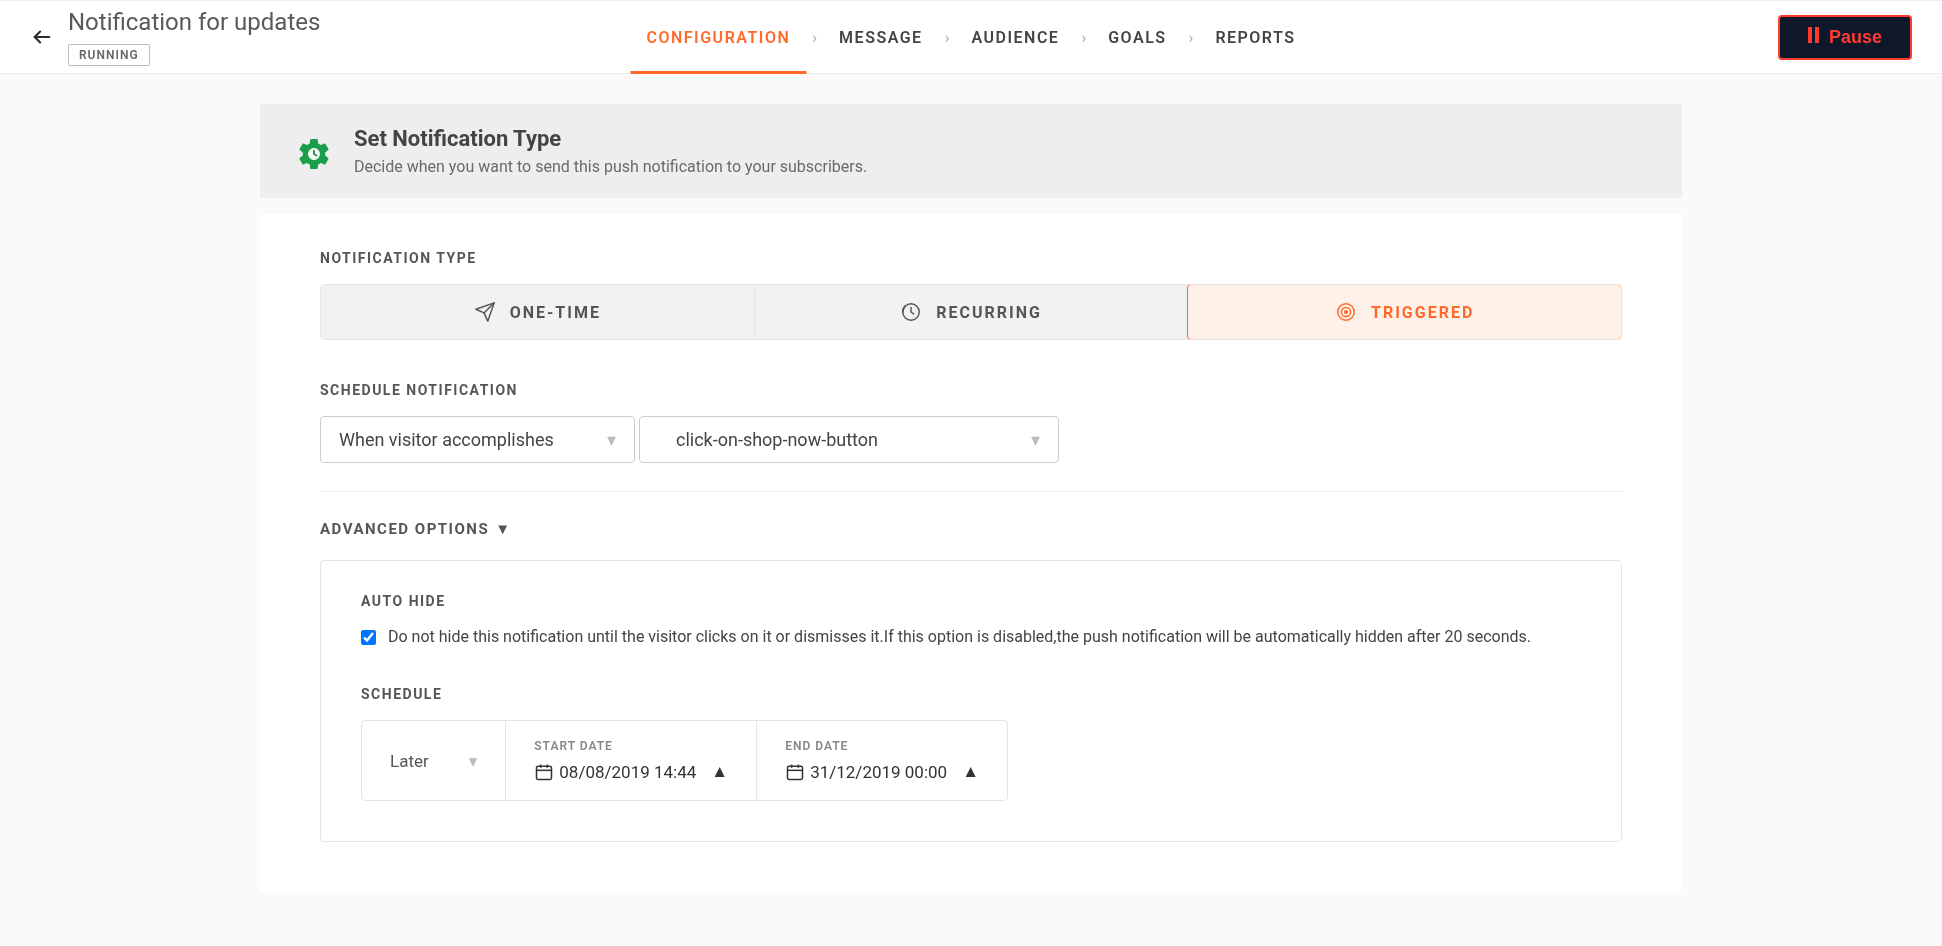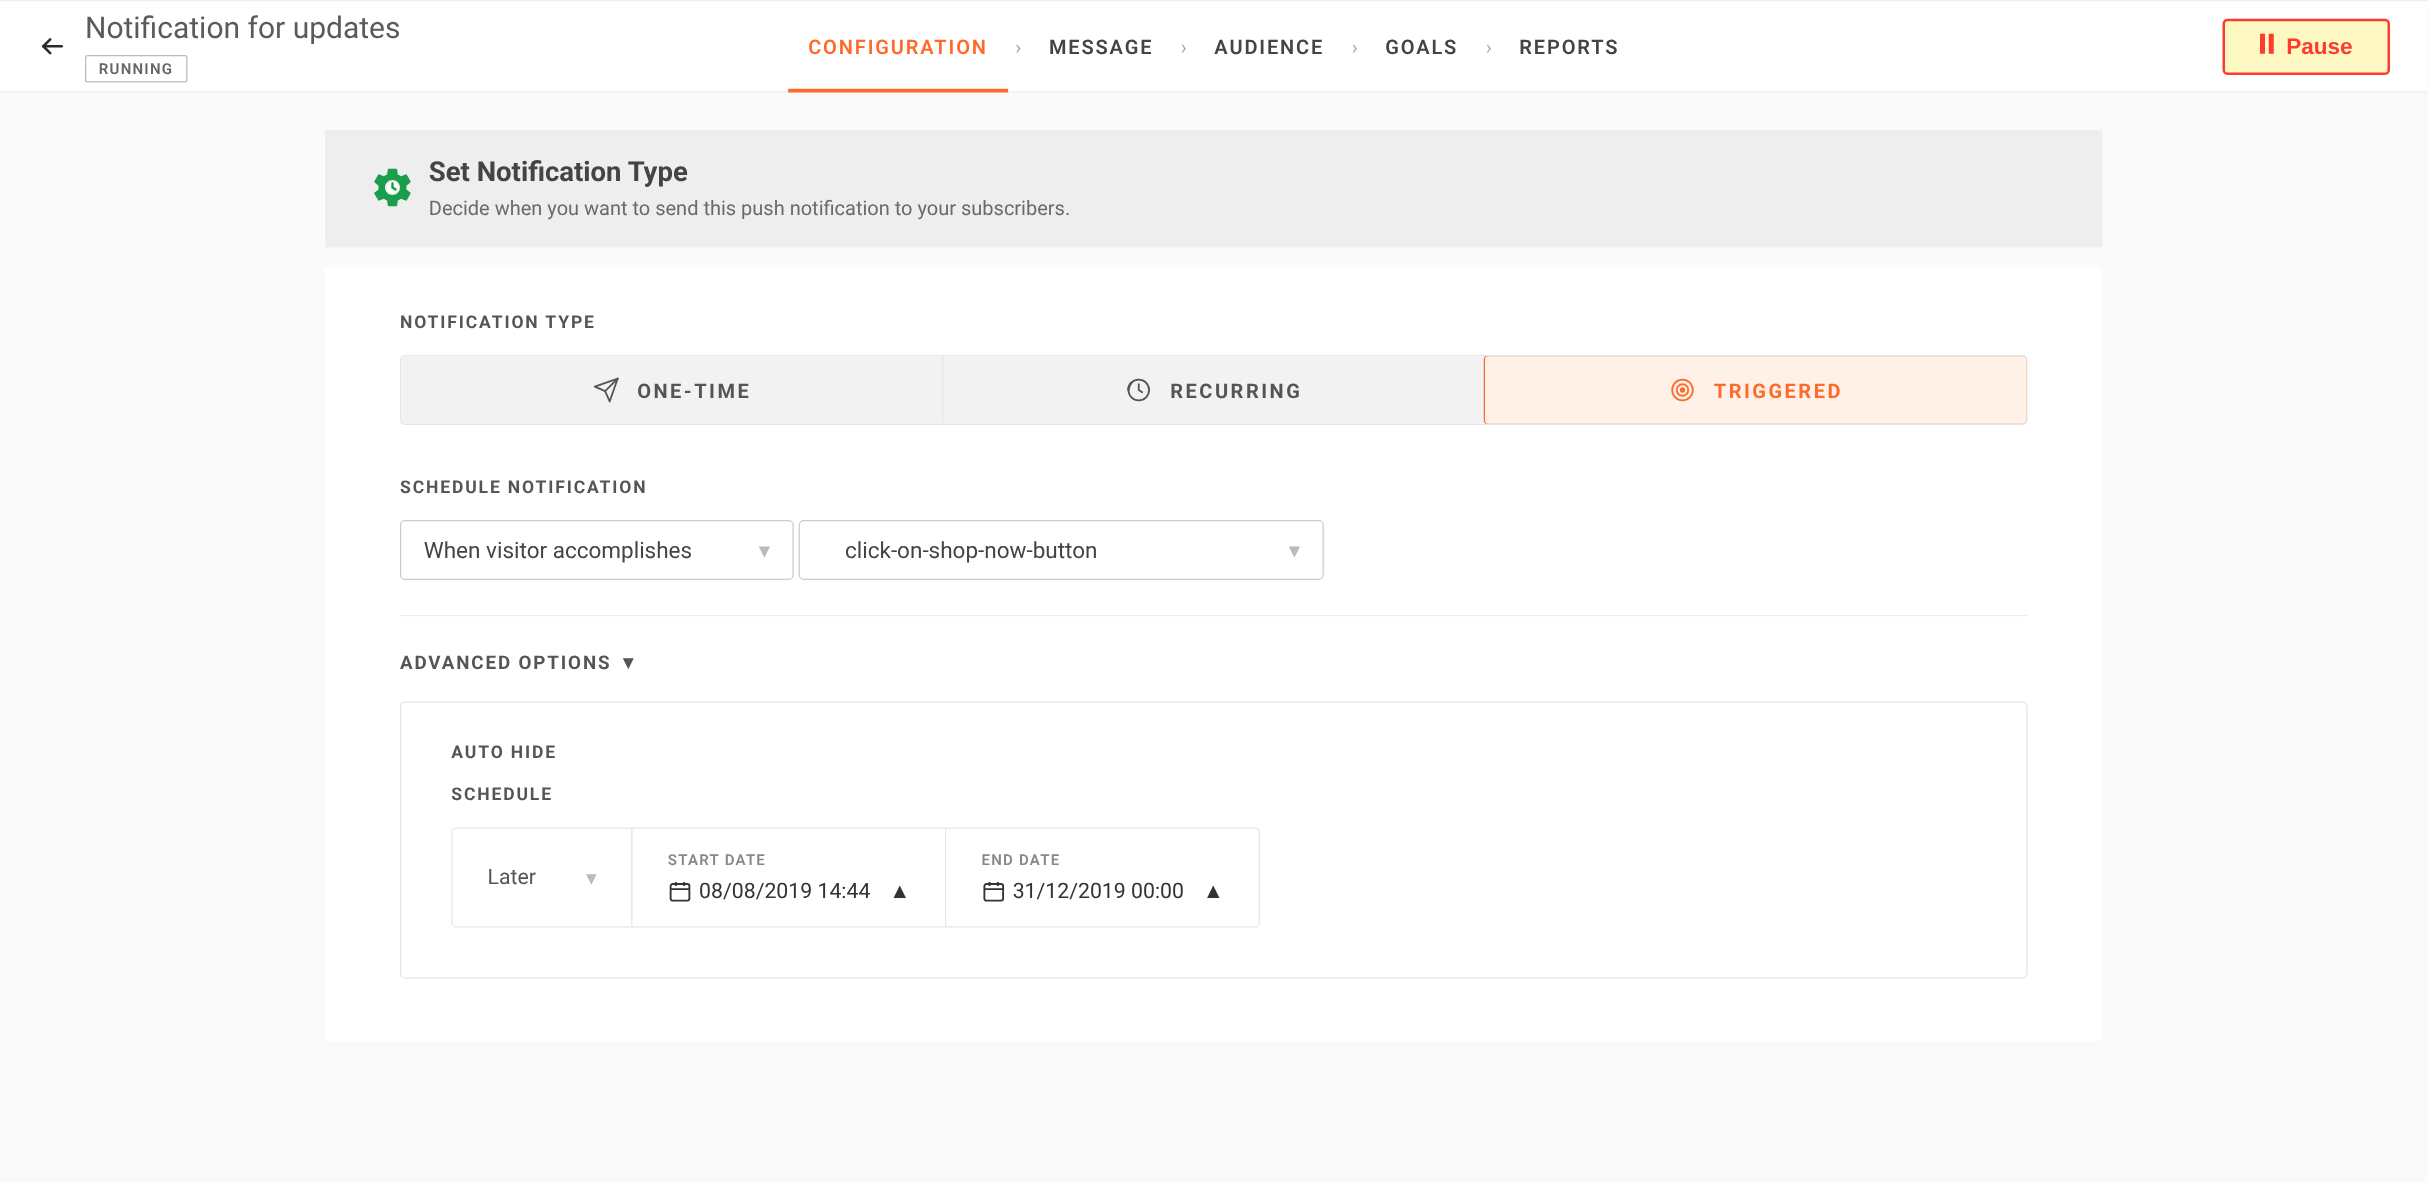--- a/index.html
+++ b/index.html
@@ -69,21 +69,21 @@
       left: 0; right: 0; bottom: -1px;
       height: 3px;
       background: #ff6a2b;
     }
     .tab-sep { color: #aaa; font-size: 16px; padding: 0 6px; user-select: none; }
 
     .pause-btn {
       margin-left: auto;
       border: 2px solid #ff3b30;
       color: #ff3b30;
-      background: #fef9c3;
+      background: #0f172a;
       padding: 10px 28px;
       font-size: 18px;
       font-weight: 600;
       border-radius: 4px;
       display: flex;
       align-items: flex-start;
       gap: 10px;
       cursor: pointer;
     }
     .pause-icon {
@@ -99,22 +99,22 @@
       max-width: 1462px;
       margin: 30px auto 0;
       padding: 0 20px 60px;
     }
 
     .section-header {
       background: #eeeeee;
       border-radius: 2px;
       padding: 22px 36px;
       display: flex;
-      align-items: center;
-      gap: 11px;
+      align-items: flex-end;
+      gap: 22px;
     }
     .gear-icon { color: #1a9e4b; flex-shrink: 0; margin-top: 2px; }
     .section-heading { font-size: 22px; font-weight: 700; color: #444; margin-bottom: 6px; }
     .section-sub { font-size: 16px; color: #6a6a6a; }
 
     .card {
       background: #fff;
       padding: 36px 60px 50px;
       border-radius: 2px;
       margin-top: 16px;
@@ -326,20 +326,24 @@
 
     <hr class="divider">
 
     <div class="adv-toggle">
       <span>ADVANCED OPTIONS</span>
       <span>▼</span>
     </div>
 
     <div class="adv-box">
       <div class="label-caps">AUTO HIDE</div>
+      <label class="checkbox-row">
+        <input type="checkbox" checked="" style="">
+        <span>Do not hide this notification until the visitor clicks on it or dismisses it.If this option is disabled,the push notification will be automatically hidden after 20 seconds.</span>
+      </label>
 
       <div class="label-caps">SCHEDULE</div>
       <div class="schedule-box">
         <div class="schedule-col later">
           <span>Later</span>
           <span class="caret" style="color:#bbb">▾</span>
         </div>
         <div class="schedule-col">
           <div class="mini-label">START DATE</div>
           <div class="date-row">

